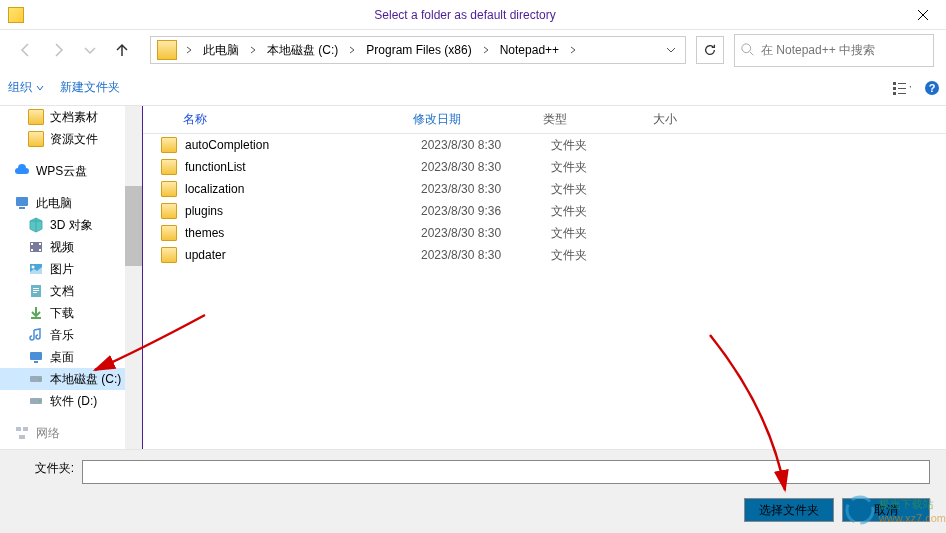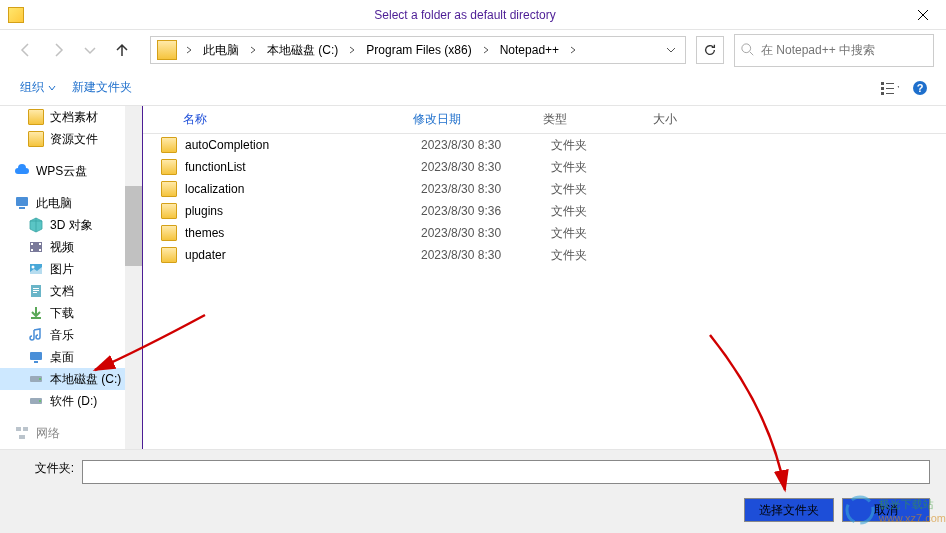--- a/index.html
+++ b/index.html
@@ -27,21 +27,21 @@
     .breadcrumb-spacer { flex: 1; }
     .breadcrumb-drop { width: 24px; height: 24px; display: flex; align-items: center; justify-content: center; cursor: pointer; }
     
     .refresh-btn { width: 28px; height: 28px; border: 1px solid #ccc; display: flex; align-items: center; justify-content: center; cursor: pointer; }
     
     .search-box { width: 200px; height: 33px; border: 1px solid #ccc; display: flex; align-items: center; padding: 1px 6px; margin-left: 6px; }
     .search-box svg { width: 14px; height: 14px; margin-right: 6px; color: #666; }
     .search-box input { border: none; outline: none; flex: 1; font-size: 12px; color: #999; }
     
     
-    .toolbar { height: 36px; display: flex; align-items: center; padding: 0 12px; border-bottom: 1px solid #e5e5e5; }
+    .toolbar { height: 36px; display: flex; align-items: center; padding: 0 0; border-bottom: 1px solid #e5e5e5; }
     .tool-link { color: #1e6fcc; cursor: pointer; display: flex; align-items: center; padding: 4px 8px; }
     .tool-link svg { width: 8px; height: 8px; margin-left: 4px; }
     .tool-spacer { flex: 1; }
     .tool-icon { width: 28px; height: 28px; display: flex; align-items: center; justify-content: center; cursor: pointer; margin-left: 4px; }
     .help-icon { color: #1e6fcc; }
     
     
     .main { display: flex; height: 343px; }
     
     
@@ -81,21 +81,21 @@
     .file-name { width: 236px; }
     .file-date { width: 130px; color: #555; }
     .file-type { width: 110px; color: #555; }
     
     
     .bottom-area { height: 84px; border-top: 1px solid #e5e5e5; background: #f0f0f0; padding: 10px 16px; }
     .folder-row { display: flex; margin-bottom: 14px; }
     .folder-label { width: 58px; text-align: right; margin-right: 8px; }
     .folder-input { flex: 1; height: 24px; border: 1px solid #888; background: #fff; padding: 0 4px; }
     .button-row { display: flex; justify-content: flex-end; gap: 8px; }
-    .dlg-btn { min-width: 88px; height: 24px; border: 1px solid #888; background: #1d4ed8; cursor: pointer; font-size: 12px; padding: 0 14px; }
+    .dlg-btn { min-width: 88px; height: 24px; border: 1px solid #888; background: #0369a1; cursor: pointer; font-size: 12px; padding: 0 14px; }
     
     
     .red-arrow { position: absolute; pointer-events: none; }
     
     
     .watermark { position: absolute; right: 0; bottom: 8px; opacity: 0.6; font-size: 11px; color: #3a9a3a; display: flex; align-items: center; gap: 4px; }
     .watermark-icon { width: 30px; height: 30px; }
   </style>
 </head>
 <body>

